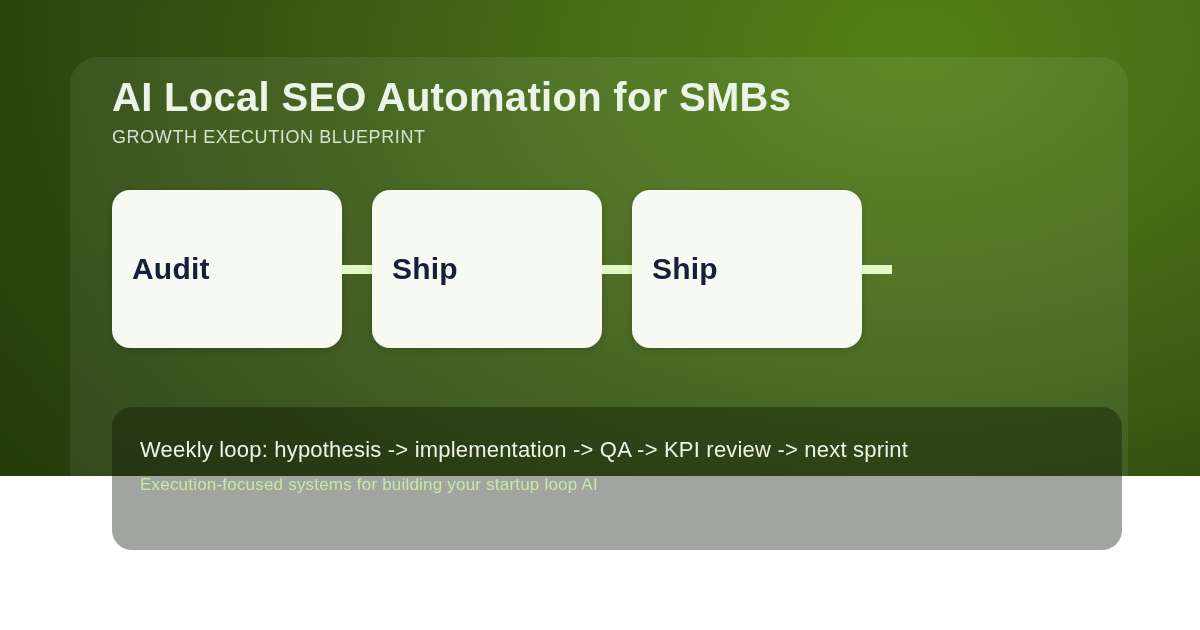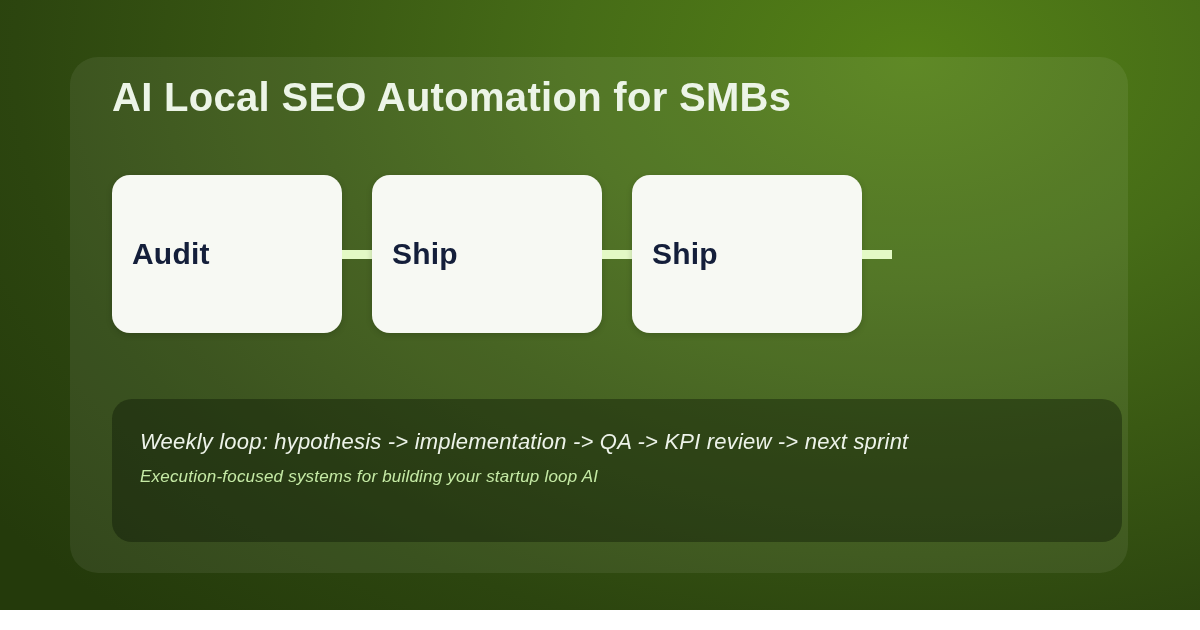--- a/index.html
+++ b/index.html
@@ -7,21 +7,21 @@
   html, body {
     width: 1200px;
     height: 630px;
     overflow: hidden;
     font-family: "Liberation Sans", "DejaVu Sans", sans-serif;
   }
 
   .canvas {
     position: relative;
     width: 1200px;
-    height: 610px;
+    height: 476px;
     background:
       radial-gradient(1150px 760px at 76% 10%,
         #538016 0%,
         #466c17 30%,
         #3a5913 52%,
         #2c450f 78%,
         #243a0b 100%);
     padding-left: 19px;
   }
 
@@ -55,21 +55,21 @@
     font-size: 18px;
     line-height: 24px;
     font-weight: 400;
     color: #d6e2d2;
     letter-spacing: 0.6px;
   }
 
   .flow {
     position: absolute;
     left: 42px;
-    top: 118px;
+    top: 133px;
     width: 1010px;
     height: 158px;
     display: flex;
     align-items: center;
   }
 
   .step-card {
     width: 230px;
     height: 158px;
     flex: 0 0 230px;
@@ -91,27 +91,26 @@
   .connector {
     flex: 0 0 30px;
     width: 30px;
     height: 9px;
     background: #e3f9c5;
   }
 
   .loop-box {
     position: absolute;
     left: 42px;
-    top: 342px;
+    top: 350px;
     width: 1010px;
     height: 143px;
     background: rgba(8, 18, 2, 0.38);
     border-radius: 20px;
     padding: 29px 28px 0 28px;
-    font-style: italic;
   }
 
   .loop-line {
     font-size: 22px;
     line-height: 28px;
     font-weight: 400;
     color: #edf3e9;
     letter-spacing: 0.2px;
   }
 
@@ -125,20 +124,21 @@
   }
 </style>
 </head>
 <body>
 
 <div class="canvas">
   <div class="panel">
 
     <div class="header">
       <div class="page-title">AI Local SEO Automation for SMBs</div>
+      <div class="page-subtitle">GROWTH EXECUTION BLUEPRINT</div>
     </div>
 
     <div class="flow">
       <div class="step-card">
         <span class="step-label">Audit</span>
       </div>
       <div class="connector"></div>
       <div class="step-card">
         <span class="step-label">Ship</span>
       </div>

